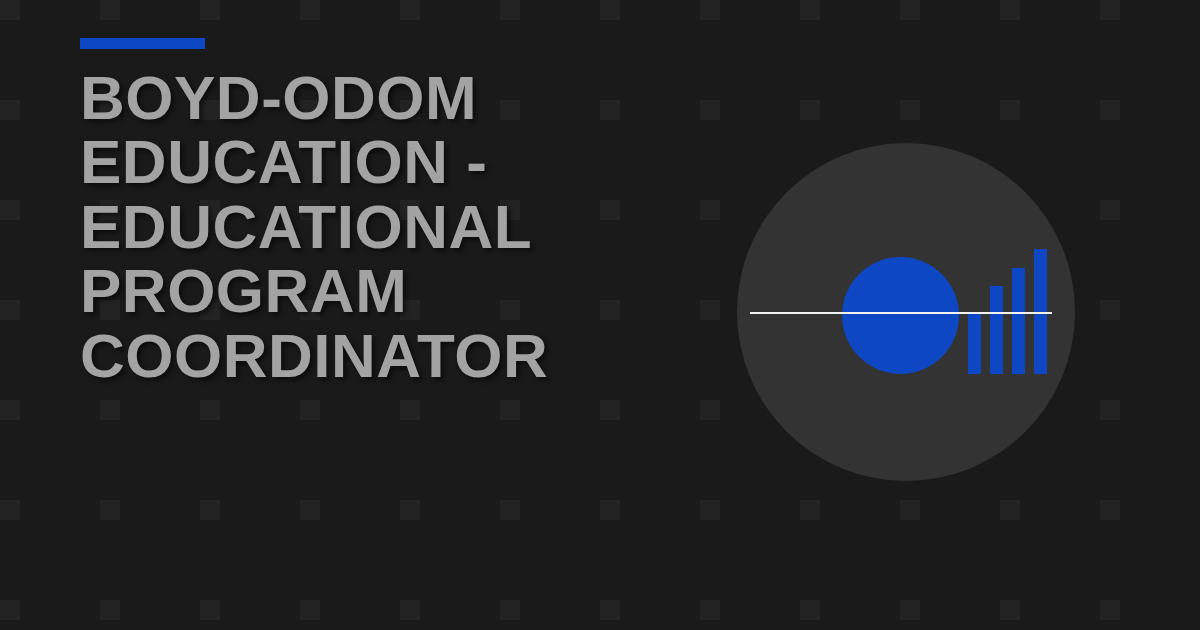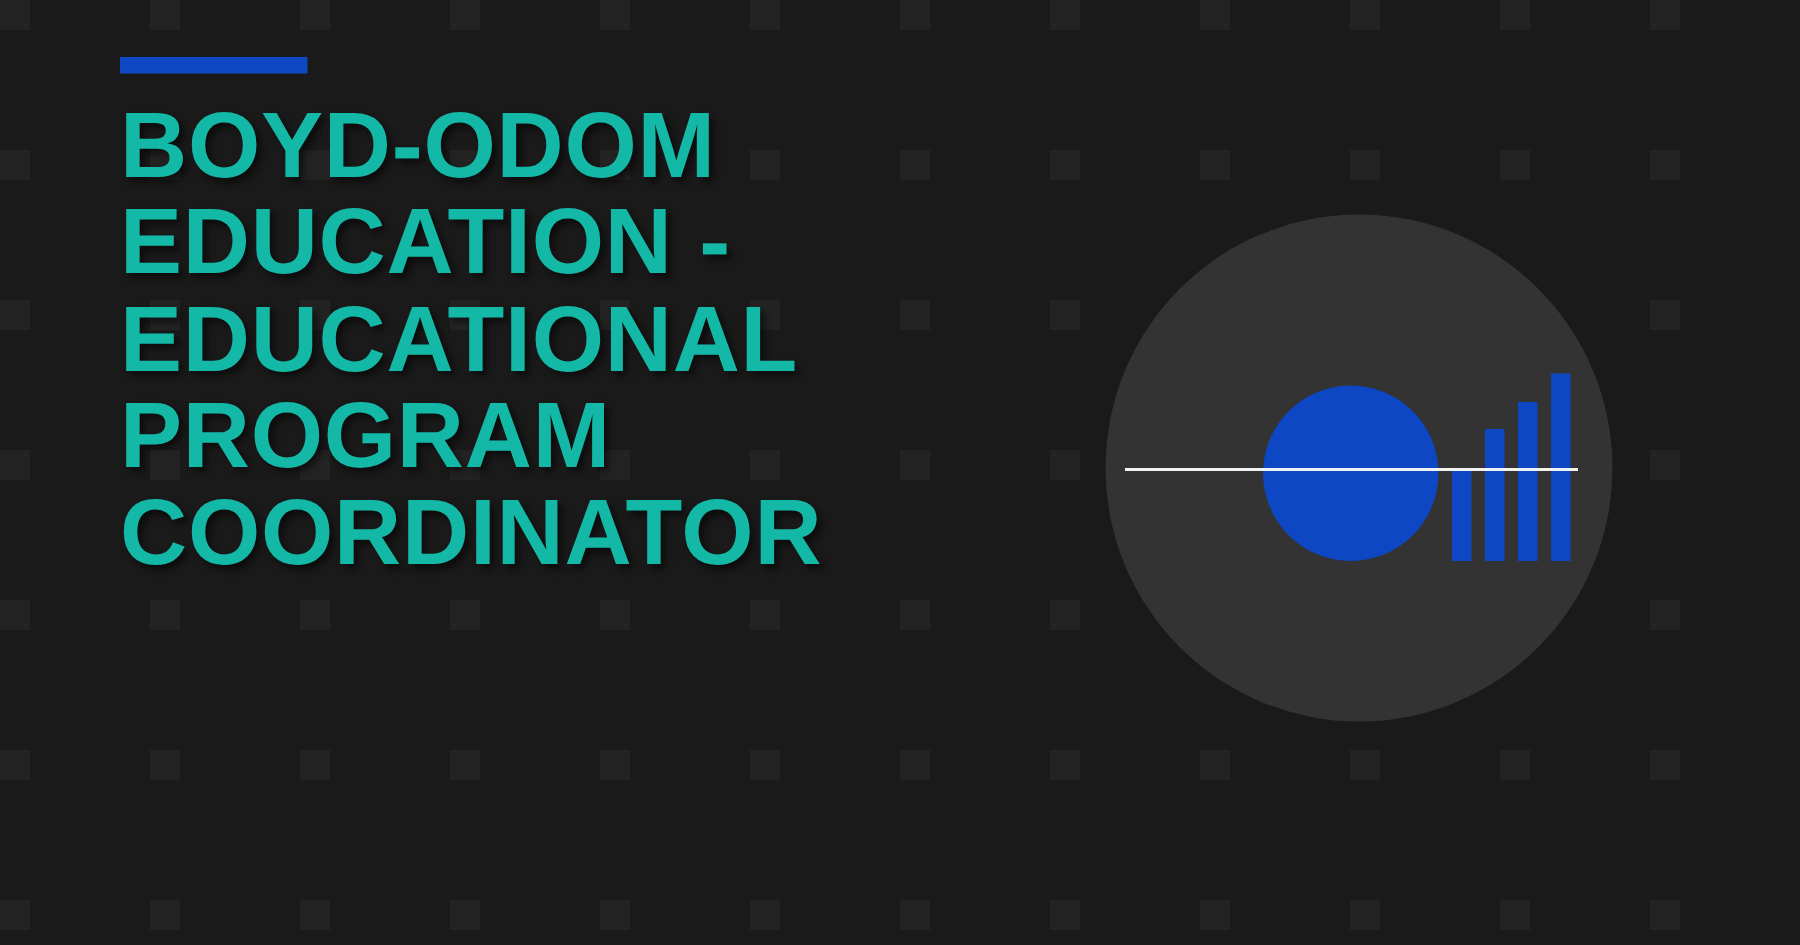--- a/index.html
+++ b/index.html
@@ -49,21 +49,21 @@
     background: #0d47c4;
   }
 
   
   .headline {
     position: absolute;
     left: 80px;
     top: 66px;
     width: 700px;
     margin: 0;
-    color: #14b8a6;
+    color: #a3a3a3;
     font-family: "Liberation Sans", sans-serif;
     font-size: 62px;
     font-weight: bold;
     line-height: 1.04;
     letter-spacing: 0.5px;
     text-transform: uppercase;
     text-shadow: 3px 3px 5px rgba(0, 0, 0, 0.55);
     white-space: pre-line;
   }
 

